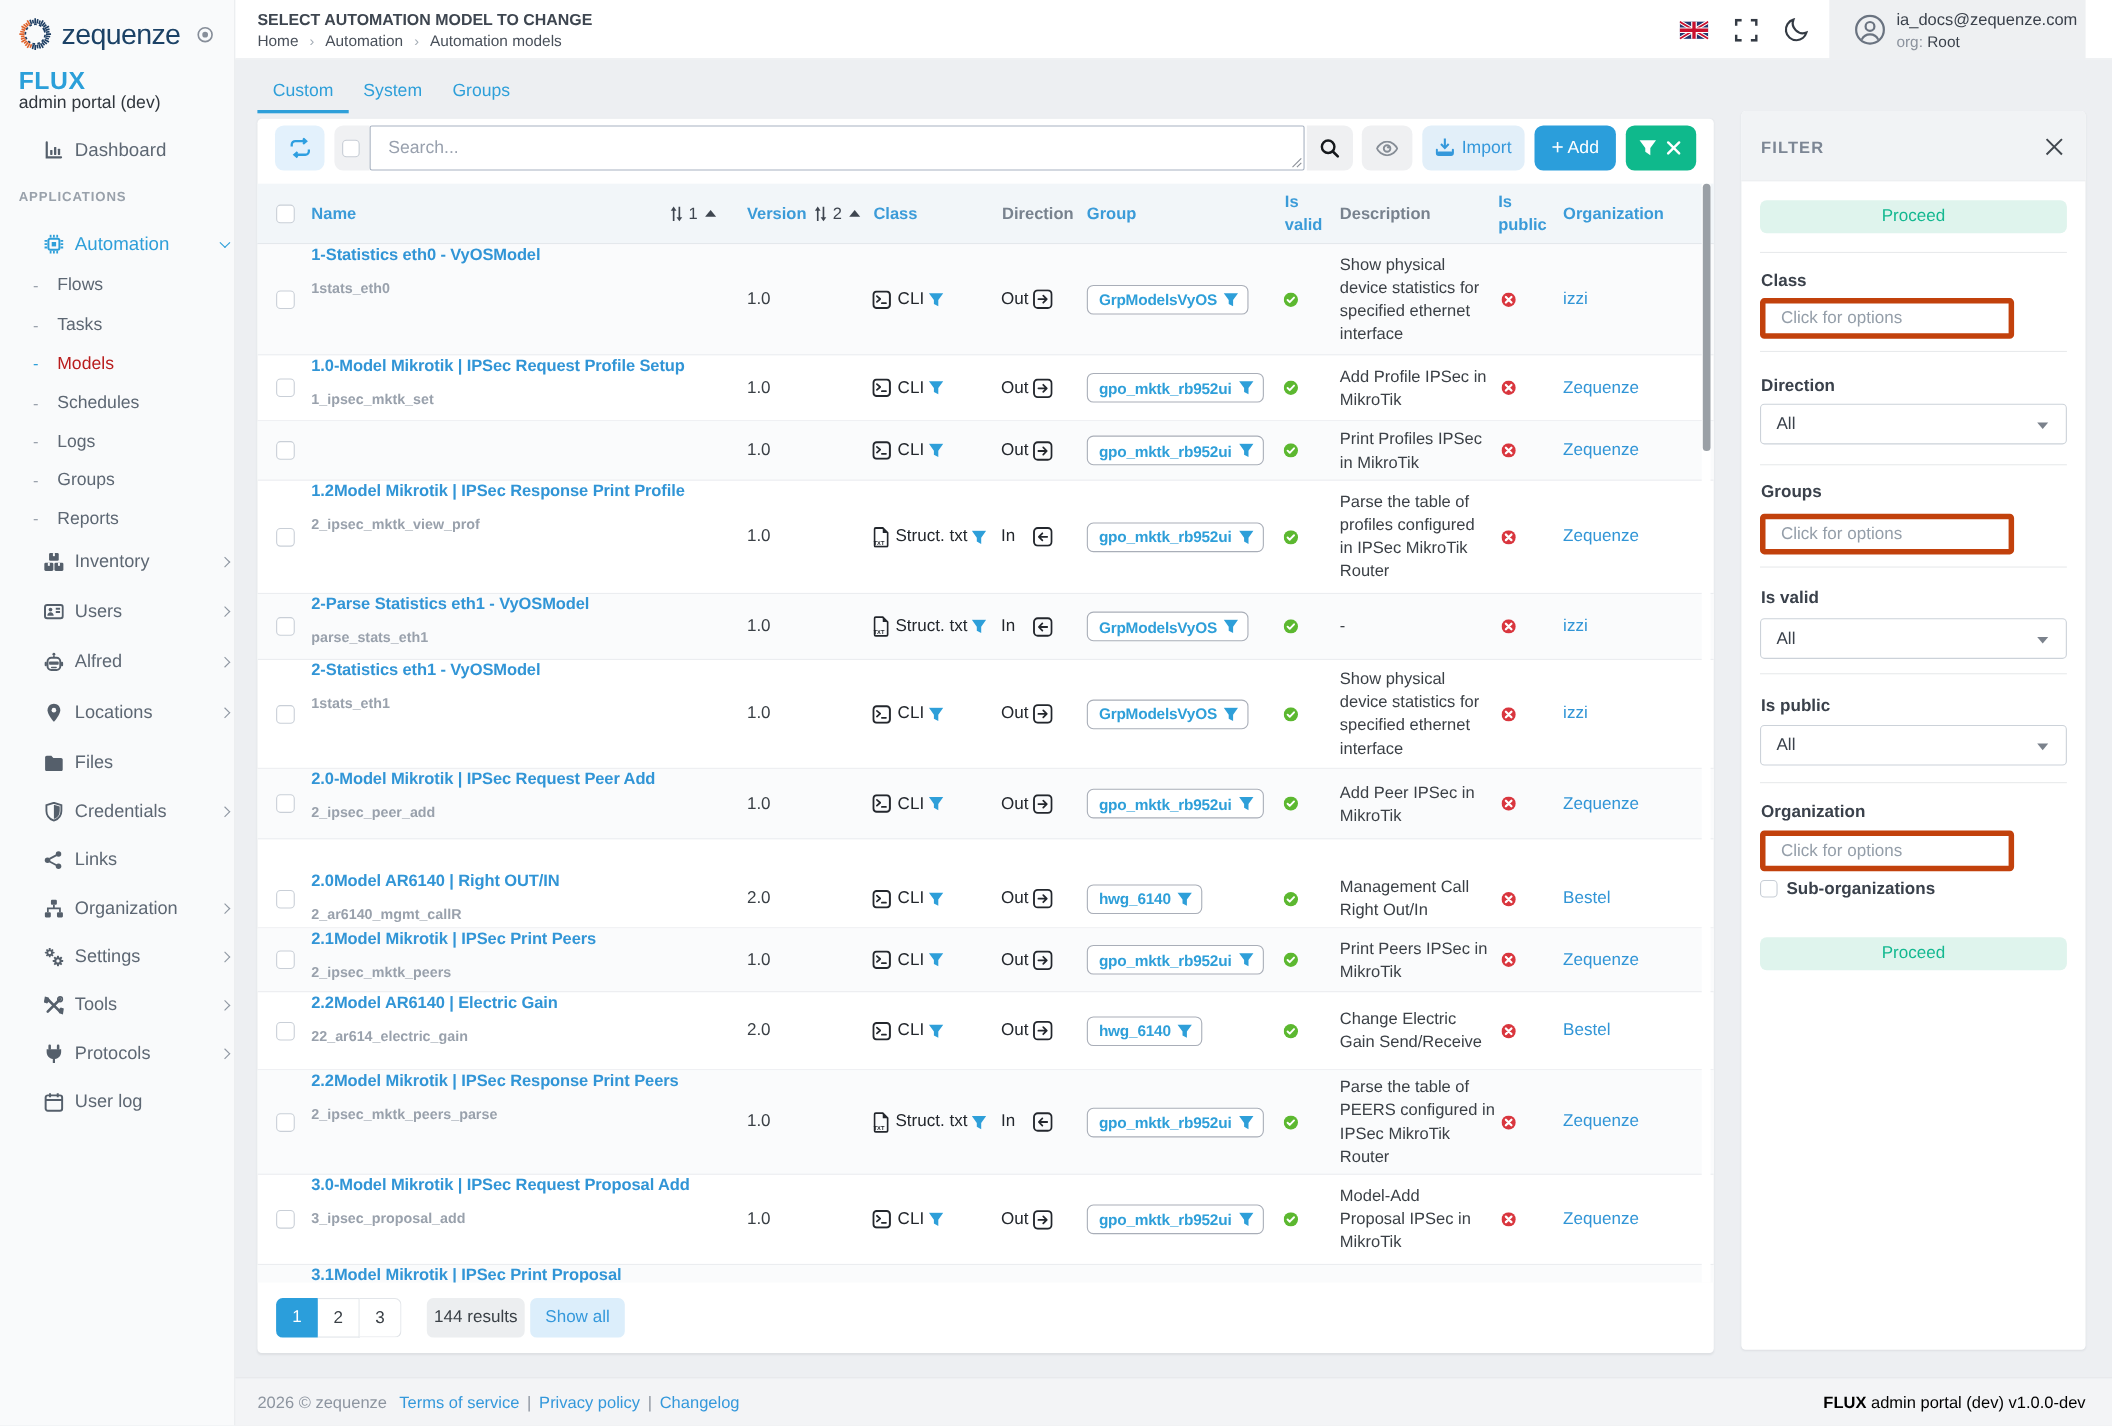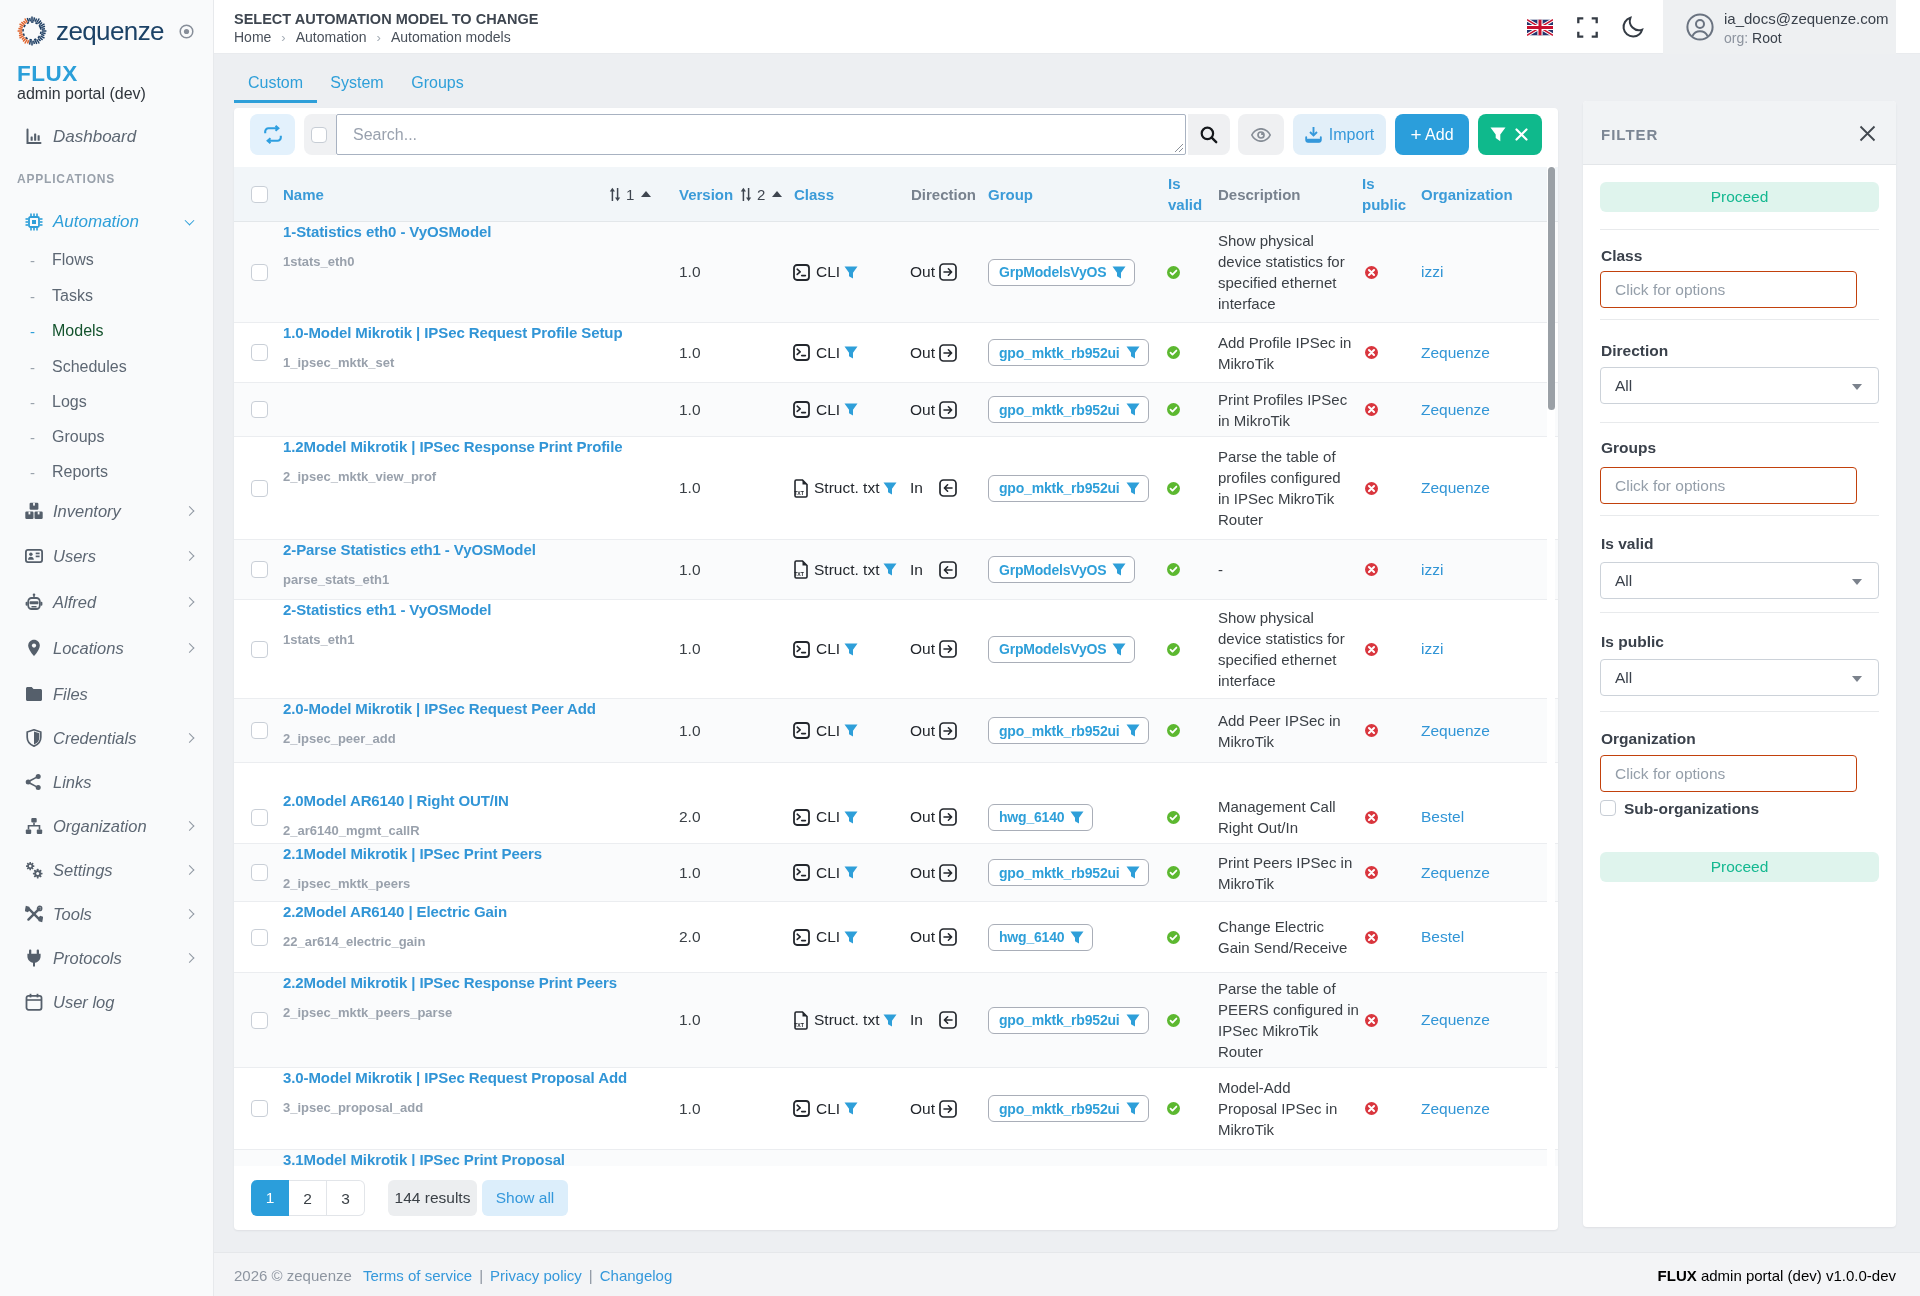--- a/index.html
+++ b/index.html
@@ -1,21 +1,21 @@
 <!DOCTYPE html>
 <html><head>
 <meta charset="utf-8">
 <style>
 * { margin:0; padding:0; box-sizing:border-box; }
 html,body { width:1920px; height:1296px; font-family:"Liberation Sans", sans-serif; background:#edeff2; overflow:hidden; }
 .abs { position:absolute; }
 #page { position:relative; width:1920px; height:1296px; }
 
 #sidebar { position:absolute; left:0; top:0; width:214px; height:1296px; background:#f9fafb; border-right:1px solid #e7e9ec; }
-.navitem { position:absolute; left:1px; width:213px; font-size:16.5px; color:#5d6773;font-style:italic; }
+.navitem { position:absolute; left:16px; width:213px; font-size:16.5px; color:#5d6773; }
 .navitem .ic { position:absolute; left:24px; top:50%; transform:translateY(-50%); width:18px; height:18px; }
 .navitem .lbl { position:absolute; left:52px; top:50%; transform:translateY(-50%); white-space:nowrap; }
 .navitem .chev { position:absolute; right:21px; top:50%; transform:translateY(-50%); width:7px; height:7px; border-right:1.6px solid #8f97a2; border-top:1.6px solid #8f97a2; }
 .chev.r { transform:translateY(-50%) rotate(45deg); }
 .chev.d { transform:translateY(-70%) rotate(135deg); border-color:#2e9fd9; }
 .subitem { position:absolute; left:0; width:213px; font-size:16px; color:#5d6773; }
 .subitem .dash { position:absolute; left:30px; top:50%; transform:translateY(-50%); color:#9aa2ac; font-size:15px; }
 .subitem .lbl { position:absolute; left:52px; top:50%; transform:translateY(-50%); }
 
 #hdr { position:absolute; left:214px; top:0; width:1706px; height:54px; background:#fff; border-bottom:1px solid #e9ebee; }
@@ -42,21 +42,21 @@
 .pill { display:inline-flex; align-items:center; height:27px; border:1px solid #a9aeb8; border-radius:6px; padding:0 8px 0 10px; font-size:14px; font-weight:bold; color:#2e9fd9; background:#fff; letter-spacing:-0.2px; }
 .vld { left:934px; }
 .dsc { left:984px; font-size:15px; color:#3b4046; line-height:21px; }
 .pub { left:1131px; }
 .org { left:1187px; font-size:15.5px; color:#3195d6; }
 .pill svg { margin-left:6px !important; }
 .cls > svg:last-of-type { margin-left:4px !important; }
 
 #fpanel { position:absolute; left:1583px; top:101px; width:313px; height:1126px; background:#fff; border-radius:4px; box-shadow:0 1px 2px rgba(40,50,60,.08); }
 .flabel { position:absolute; left:18px; font-size:15.5px; font-weight:bold; color:#3a414b; }
-.finput { position:absolute; left:17px; width:257px; height:37px; border:1px solid #c2410c; border-radius:4px; background:#fff; font-size:15.5px; color:#949ea9; display:flex; align-items:center; padding-left:14px; }
+.finput { position:absolute; left:17px; width:231px; height:37px; border:5px solid #c2410c; border-radius:4px; background:#fff; font-size:15.5px; color:#949ea9; display:flex; align-items:center; padding-left:14px; }
 .fsel { position:absolute; left:17px; width:279px; height:37px; border:1px solid #ccd2d9; border-radius:4px; background:#fff; font-size:15.5px; color:#3a414b; display:flex; align-items:center; padding-left:14px; }
 .fsel:after { content:""; position:absolute; right:16px; top:16px; border-left:5px solid transparent; border-right:5px solid transparent; border-top:6px solid #7b828c; }
 .fdiv { position:absolute; left:17px; width:279px; border-top:1px solid #e8eaec; }
 .proceed { position:absolute; left:17px; width:279px; height:30px; background:#dff4ed; border-radius:6px; color:#13b890; font-size:15.5px; text-align:center; line-height:30px; }
 
 #footer { position:absolute; left:214px; top:1252px; width:1706px; height:44px; background:#f3f4f6; border-top:1px solid #e5e7ea; font-size:15px; color:#8d95a0; }
 a { text-decoration:none; }
 </style>
 </head>
 <body>
@@ -146,21 +146,21 @@
   <div class="subitem" style="top:248px;height:24px;">
         <span class="dash">-</span>
         <span class="lbl">Flows</span>
       </div>
   <div class="subitem" style="top:284px;height:24px;">
         <span class="dash">-</span>
         <span class="lbl">Tasks</span>
       </div>
   <div class="subitem" style="top:319px;height:24px;">
         <span class="dash" style="color:#2e9fd9;">-</span>
-        <span class="lbl" style="color:#14532d;">Models</span>
+        <span class="lbl" style="color:#b91c1c;">Models</span>
       </div>
   <div class="subitem" style="top:355px;height:24px;">
         <span class="dash">-</span>
         <span class="lbl">Schedules</span>
       </div>
   <div class="subitem" style="top:390px;height:24px;">
         <span class="dash">-</span>
         <span class="lbl">Logs</span>
       </div>
   <div class="subitem" style="top:425px;height:24px;">

